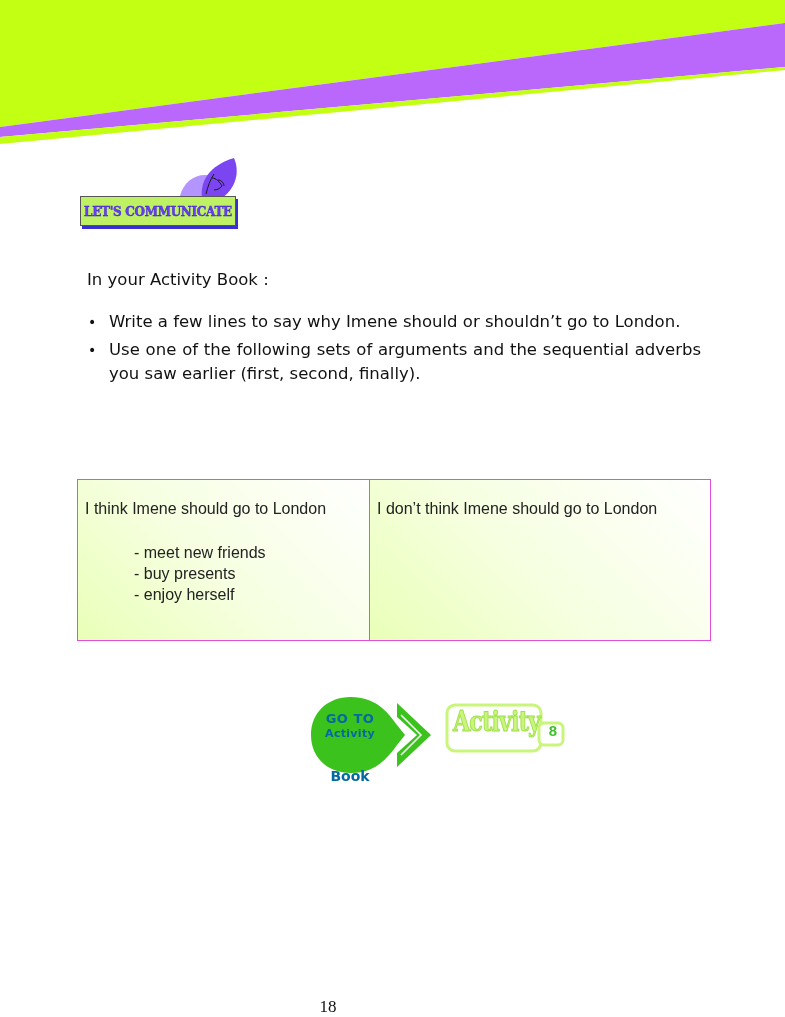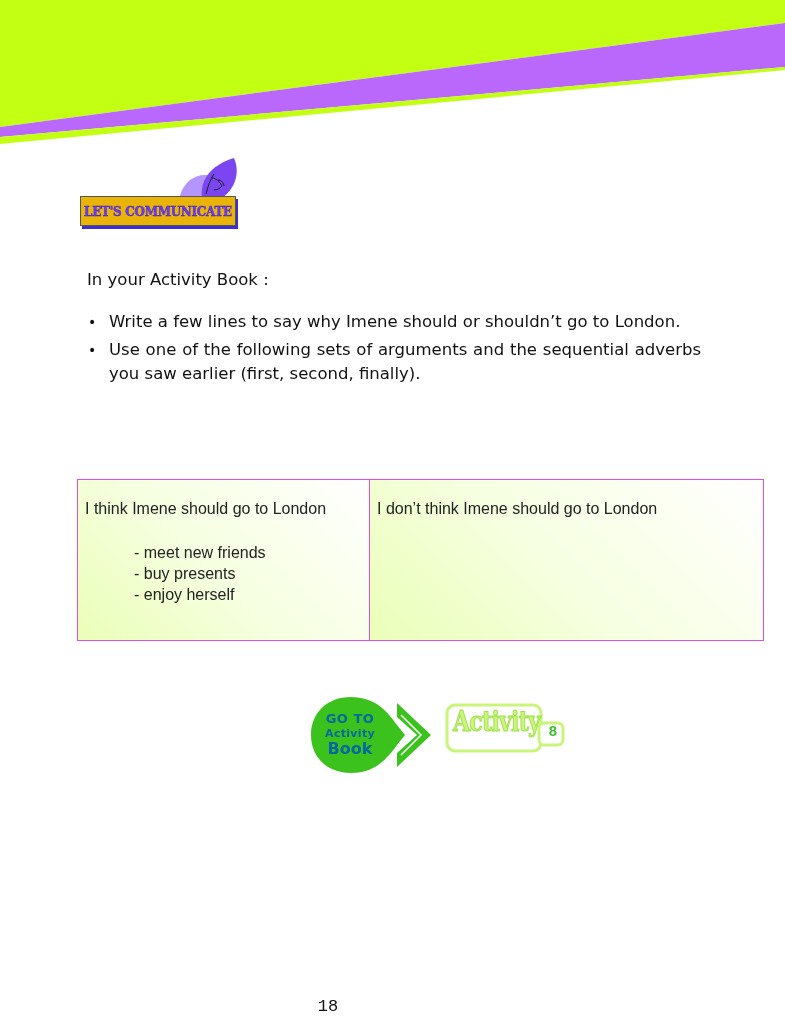--- a/index.html
+++ b/index.html
@@ -34,21 +34,21 @@
       top: 0;
       width: 62px;
       height: 44px;
     }
     .badge-box {
       position: absolute;
       left: 2px;
       top: 40px;
       width: 154px;
       height: 28px;
-      background: #eab308;
+      background: #bef264;
       border: 1px solid #555;
       box-shadow: 2px 3px 0 #3a2fd0;
       display: flex;
       align-items: center;
       justify-content: center;
     }
     .badge-text {
       font-family: "DejaVu Serif", serif;
       font-weight: bold;
       font-size: 12px;
@@ -88,21 +88,21 @@
       position: absolute;
       left: 1px;
       top: 0;
       font-size: 14px;
     }
 
     .args-table {
       position: absolute;
       left: 77px;
       top: 479px;
-      width: 687px;
+      width: 634px;
       height: 162px;
       display: flex;
       border: 1.5px solid #e04ee0;
       box-sizing: border-box;
     }
     .args-cell {
       position: relative;
       height: 100%;
       box-sizing: border-box;
       background: linear-gradient(45deg, #eaffb8 0%, #f6ffe0 45%, #ffffff 100%);
@@ -155,21 +155,21 @@
       top: 16px;
       width: 74px;
       text-align: center;
       font-family: "DejaVu Sans", sans-serif;
       font-weight: bold;
       color: #0369a1;
       line-height: 15px;
     }
     .goto-text .l1 { font-size: 13px; display: block; letter-spacing: 0.5px; }
     .goto-text .l2 { font-size: 11px; display: block; letter-spacing: 0.3px; }
-    .goto-text .l3 { font-size: 16px; display: block; }
+    .goto-text .l3 { font-size: 14px; display: block; margin-top: 28px; }
 
     .activity-box {
       position: absolute;
       left: 140px;
       top: 8px;
       width: 118px;
       height: 48px;
     }
     .activity-label {
       position: absolute;
@@ -195,21 +195,21 @@
       font-size: 15px;
       color: #3fbf2a;
     }
 
     .page-number {
       position: absolute;
       left: 0;
       width: 656px;
       top: 997px;
       text-align: center;
-      font-family: Liberation Mono, monospace;
+      font-family: Liberation Serif, serif;
       font-size: 17px;
       color: #111;
     }
   </style>
 </head>
 <body>
 
 <svg class="banner" width="785" height="150" viewBox="0 0 785 150">
   <polygon points="0,0 785,0 785,23 0,127" fill="#c3ff12"></polygon>
   <polygon points="0,127 785,23 785,67 0,137" fill="#b968fb"></polygon>

